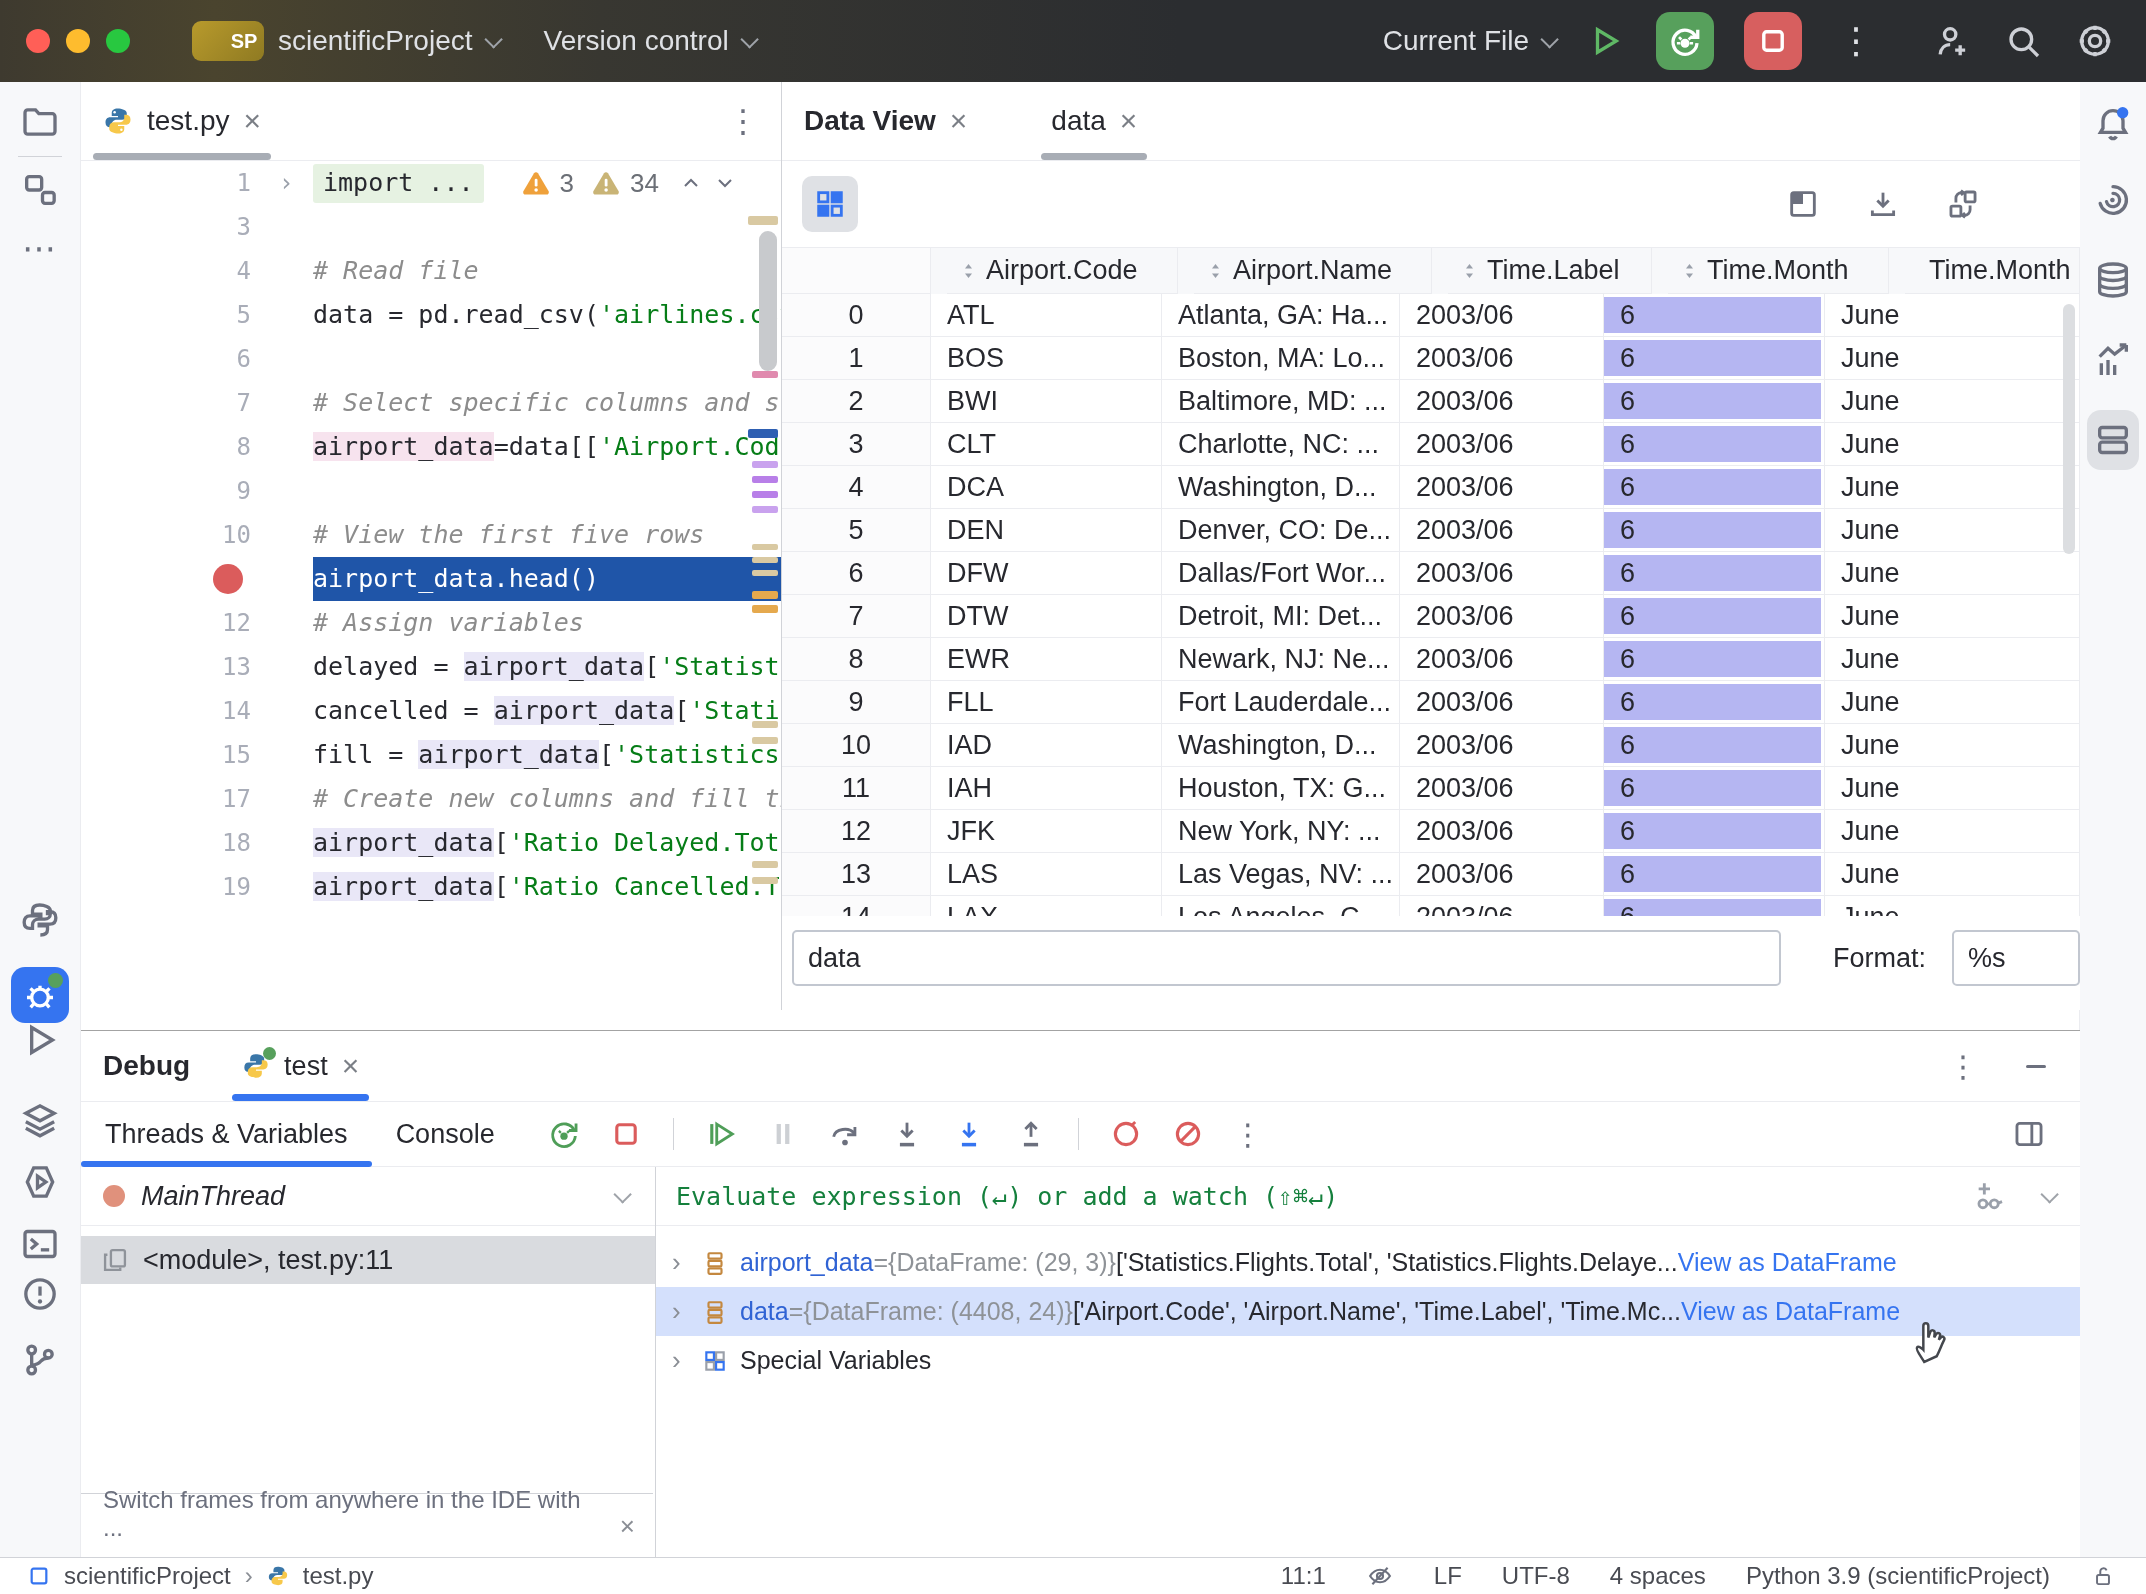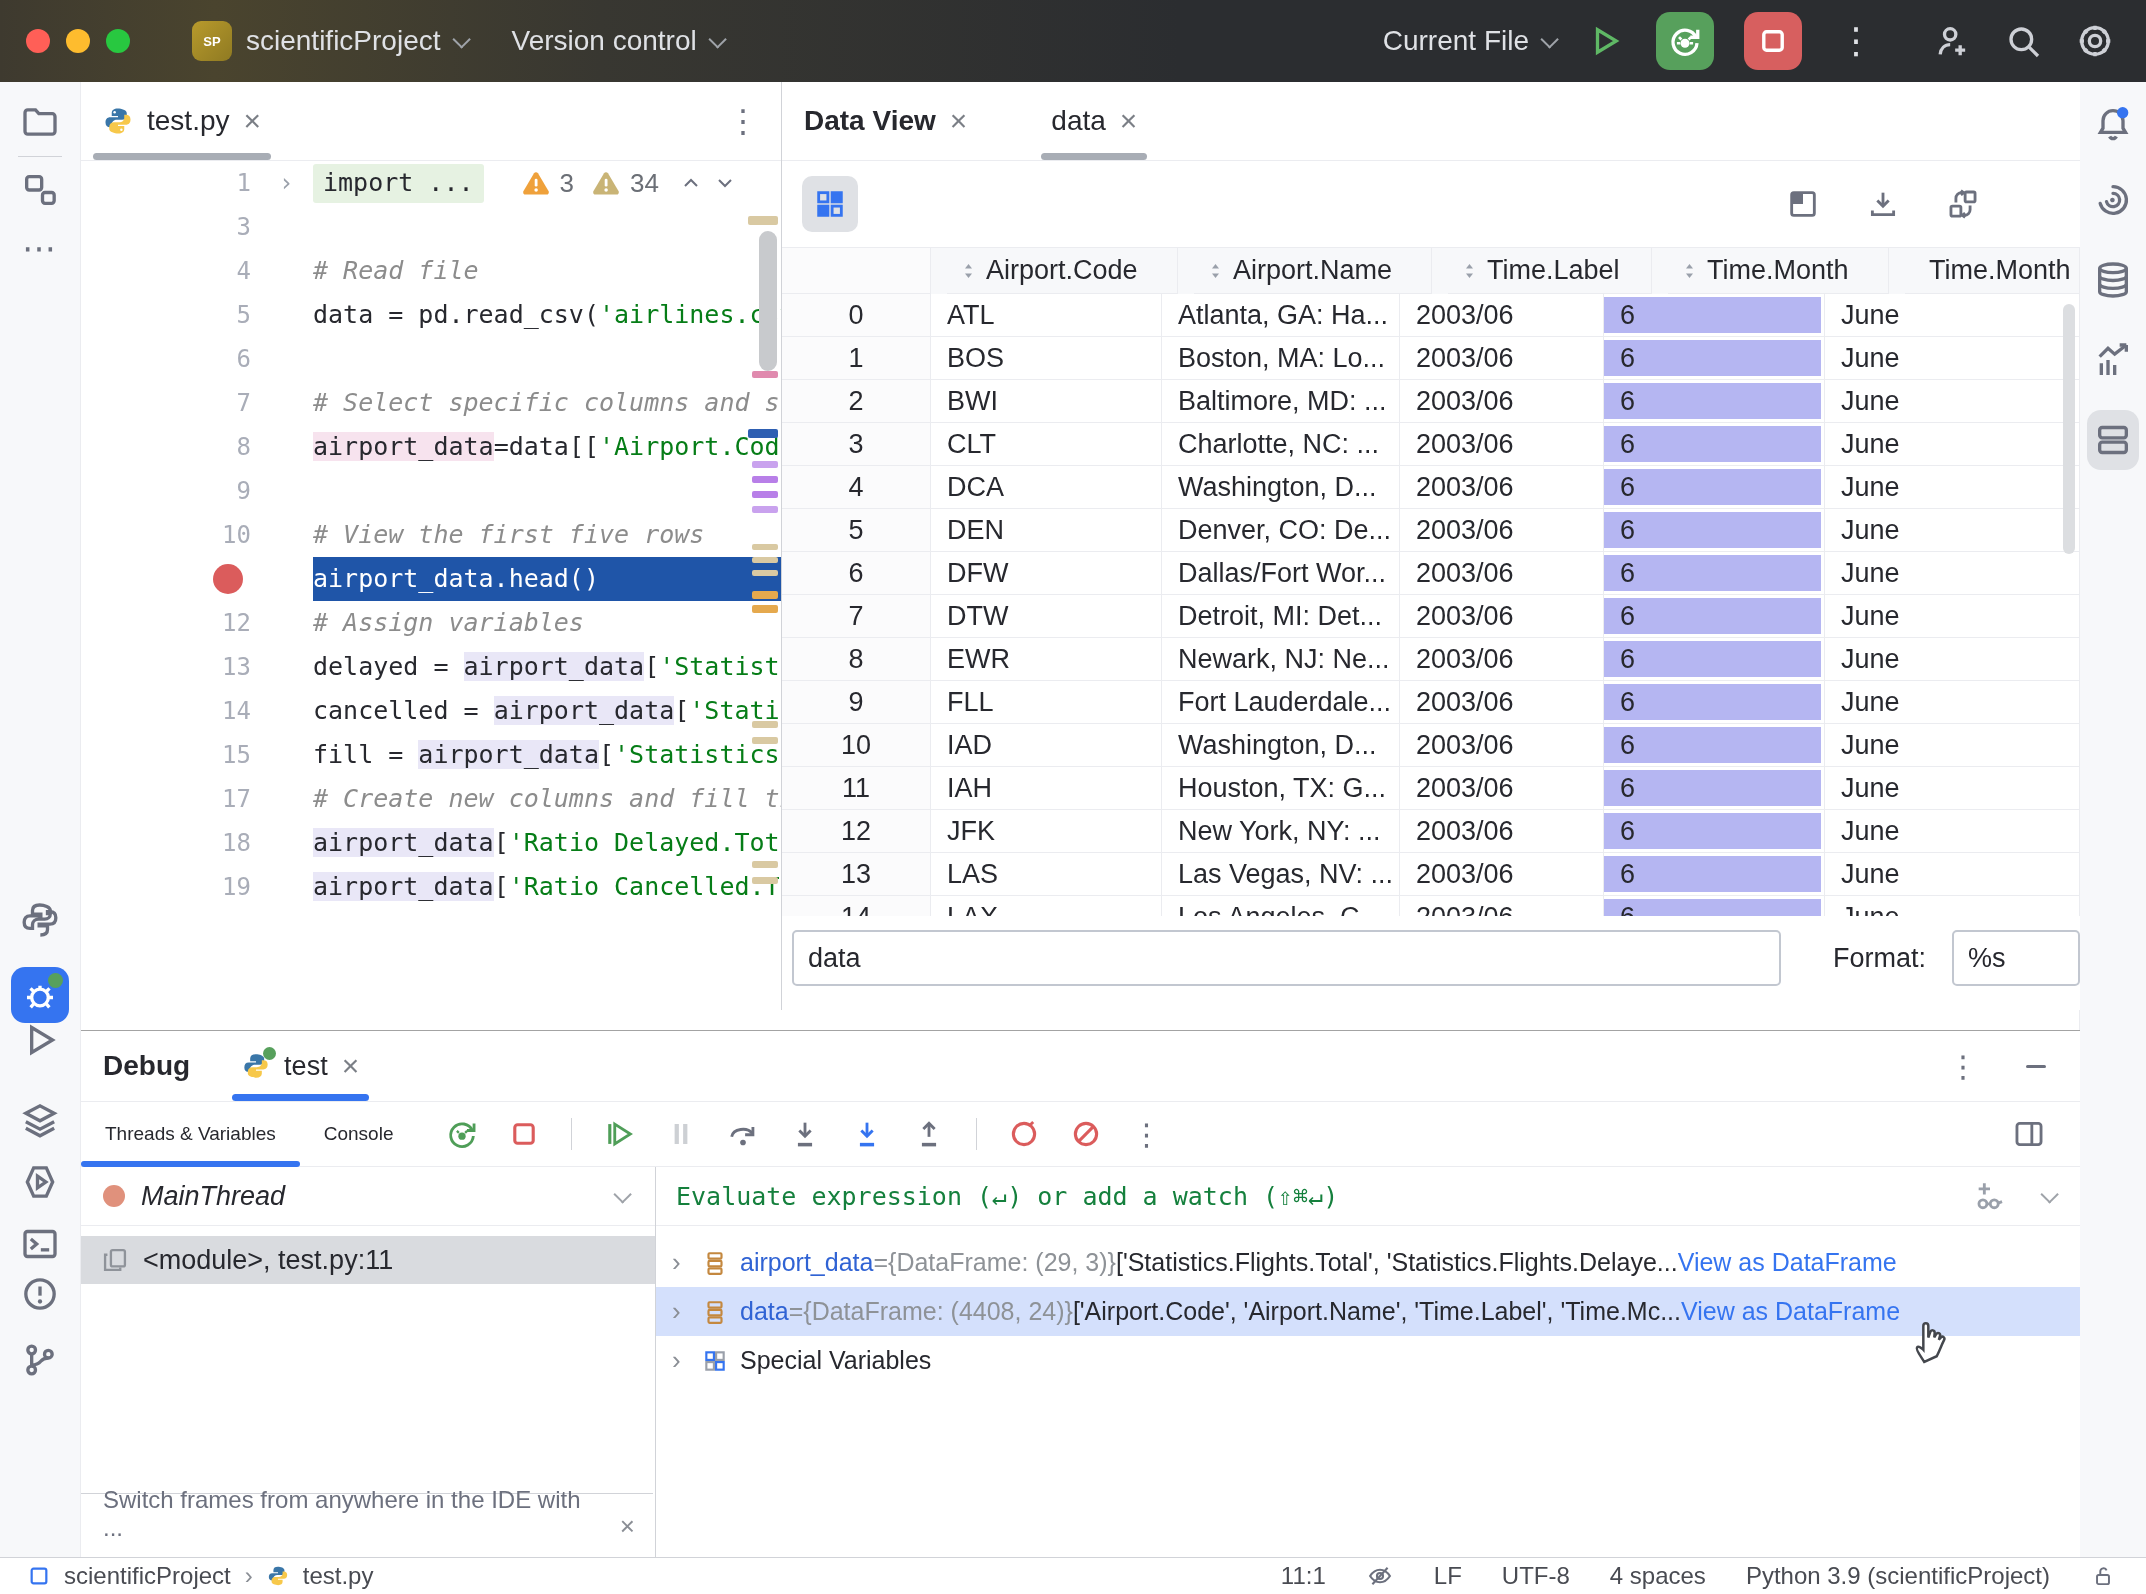--- a/index.html
+++ b/index.html
@@ -6,21 +6,21 @@
   .app{position:relative;width:2146px;height:1594px;background:#fff;overflow:hidden;
        font-family:"Liberation Sans",sans-serif;color:#27282e;}
   svg{display:block}
   
   .titlebar{position:absolute;left:0;top:0;width:100%;height:82px;display:flex;align-items:center;
     background:linear-gradient(90deg,#3e3a2f 0%,#4a442e 10%,#383731 28%,#2b2d30 55%,#2b2d30 100%);
     color:#dfe1e5;font-size:28px;}
   .lights{display:flex;gap:16px;margin-left:26px;}
   .light{width:24px;height:24px;border-radius:50%;}
   .badge{margin-left:62px;width:40px;height:40px;border-radius:9px;display:flex;align-items:center;justify-content:center;
-    background:linear-gradient(135deg,#b89a2c,#8f7a22);color:#fff;font-size:13px;font-weight:bold;}
+    background:linear-gradient(135deg,#b89a2c,#8f7a22);color:#fff;font-size:20px;font-weight:bold;padding-left:32px;}
   .tb-item{display:flex;align-items:center;gap:12px;margin-left:14px;}
   .chev{width:11px;height:11px;border-right:2.5px solid #9fa3a9;border-bottom:2.5px solid #9fa3a9;
     transform:rotate(45deg) translateY(-3px);display:inline-block;}
   .tb-right{display:flex;align-items:center;gap:30px;margin-left:auto;padding-right:30px;}
   .tb-btn{width:58px;height:58px;border-radius:14px;display:flex;align-items:center;justify-content:center;}
   .tb-kebab{font-size:36px;color:#dfe1e5;padding:0 6px;}
   
   .lstripe{position:absolute;left:0;top:82px;bottom:36px;width:80px;background:#f7f8fa;border-right:1px solid #ebecf0;}
   .rstripe{position:absolute;right:0;top:82px;bottom:36px;width:66px;background:#f7f8fa;border-left:1px solid #ebecf0;}
   .st-ico{position:absolute;left:50%;transform:translateX(-50%);}
@@ -74,21 +74,21 @@
   .fmt-label{margin-left:52px;color:#27282e;}
   .fmt-input{margin-left:26px;width:96px;height:52px;border:2px solid #c2c7d0;border-radius:5px;
     font:27px "Liberation Sans",sans-serif;color:#27282e;padding:0 14px;outline:none;}
   
   .debug{position:absolute;left:81px;top:1010px;right:66px;bottom:36px;border-top:1px solid #a3a3a3;background:#fff;margin-top:20px;}
   .dbg-tabrow{height:70px;display:flex;align-items:center;position:relative;border-bottom:1px solid #ebecf0;}
   .dbg-title{font-size:28px;font-weight:bold;margin-left:22px;}
   .dbg-right{margin-left:auto;display:flex;align-items:center;gap:44px;padding-right:34px;}
   .mini-dash{width:20px;height:3px;background:#6c707e;border-radius:2px;}
   .dbg-toolbar{height:64px;display:flex;align-items:center;border-bottom:1px solid #ebecf0;}
-  .dbg-tab{height:100%;display:flex;align-items:center;padding:0 24px;font-size:19px;position:relative;}
+  .dbg-tab{height:100%;display:flex;align-items:center;padding:0 24px;font-size:27px;position:relative;}
   .dbg-tab .underline{position:absolute;left:0;right:0;bottom:-1px;height:6px;background:#3574f0;border-radius:3px;}
   .dbg-icons{display:flex;align-items:center;gap:20px;margin-left:24px;}
   .ico-btn{width:42px;height:42px;display:flex;align-items:center;justify-content:center;}
   .vdiv{width:1px;height:32px;background:#d1d3d8;margin:0 6px;}
   .dbg-kebab{font-size:30px;color:#6c707e;padding:0 4px;}
   .dbg-layout{margin-left:auto;padding-right:30px;}
   .dbg-content{position:absolute;top:136px;bottom:0;left:0;right:0;display:flex;}
   .frames-pane{width:574px;position:relative;border-right:1px solid #d1d3d8;}
   .thread-row{height:58px;display:flex;align-items:center;border-bottom:1px solid #ebecf0;font-size:27px;font-style:italic;}
   .thread-dot{width:22px;height:22px;border-radius:50%;background:#e0917c;margin:0 16px 0 22px;}

